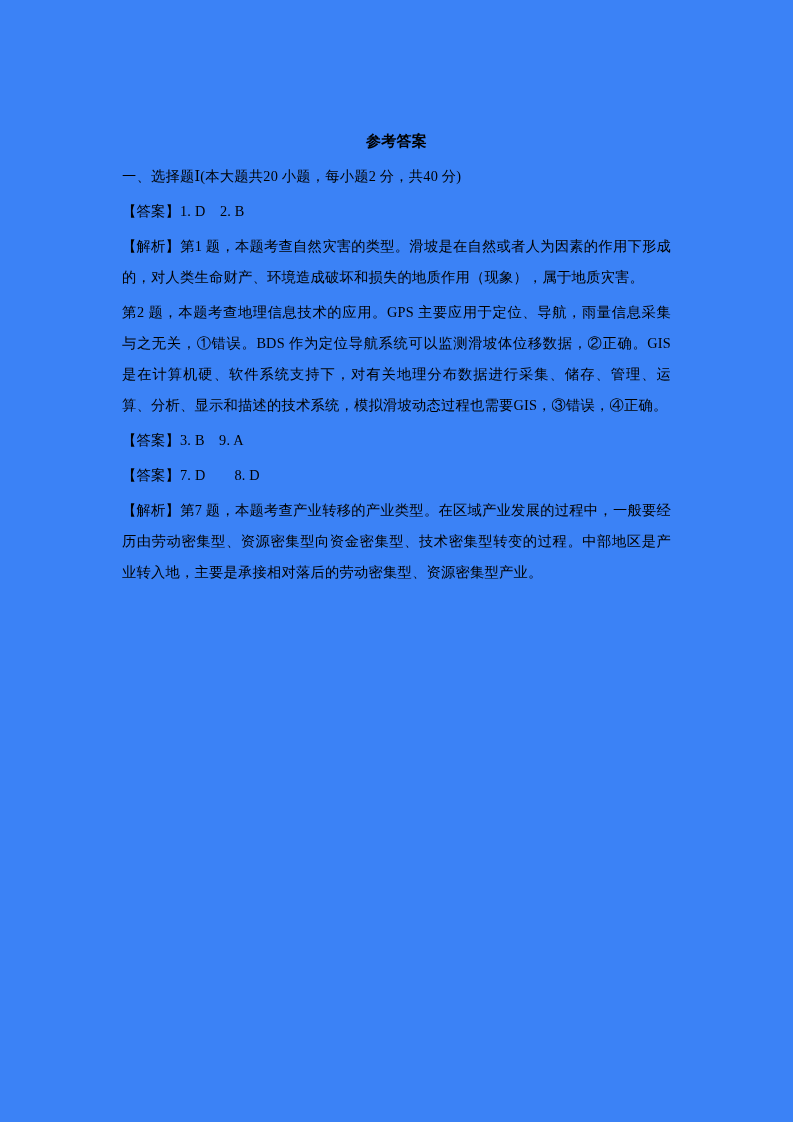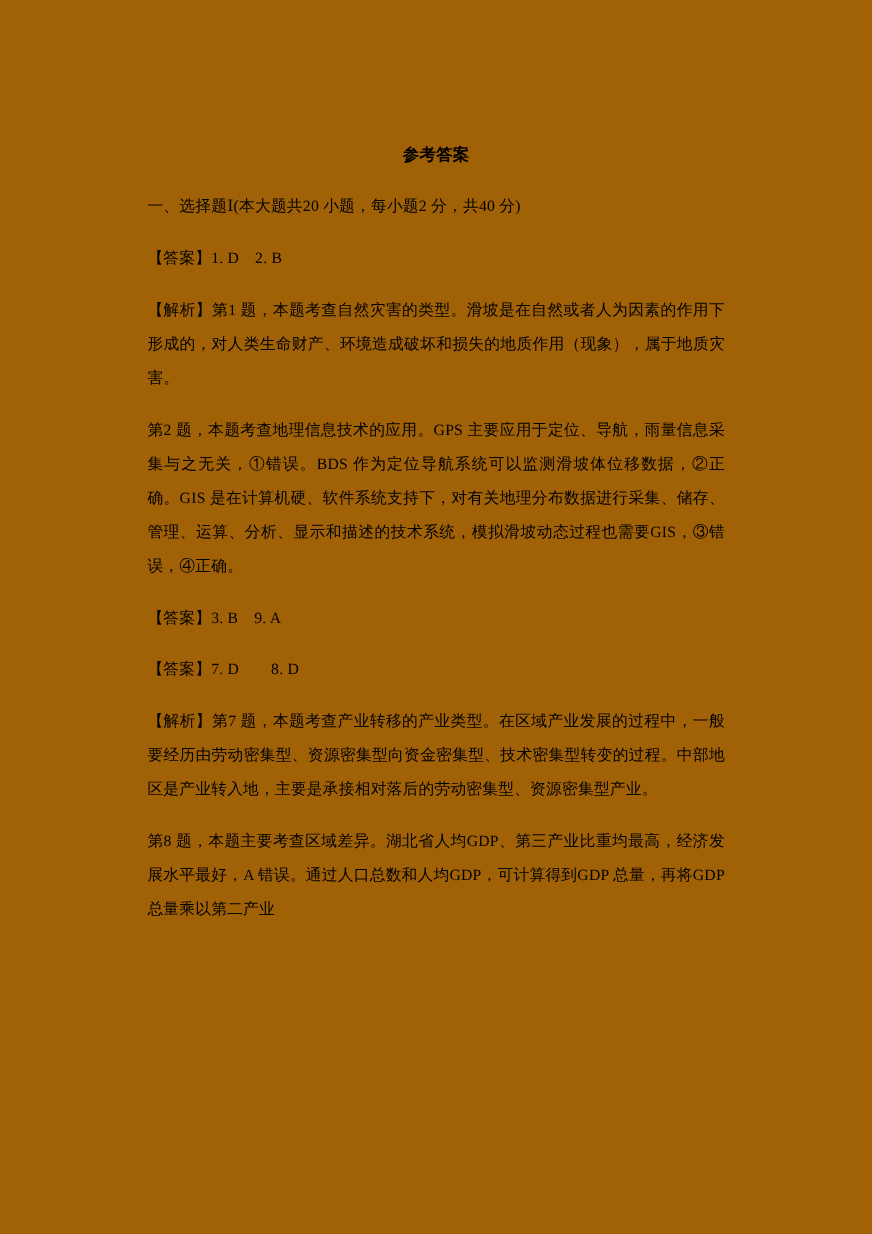--- a/index.html
+++ b/index.html
@@ -4,48 +4,47 @@
 <style>
   html, body {
     margin: 0;
     padding: 0;
     background: #ffffff;
   }
   .page {
     position: relative;
     width: 793px;
     height: 1122px;
-    background: #a16207;
+    background: #3b82f6;
     box-sizing: border-box;
     padding: 126px 118px 0 118px;
     overflow: hidden;
     font-family: "Liberation Serif", "DejaVu Serif", serif;
     color: #000000;
     font-size: 14.3px;
     line-height: 31px;
     letter-spacing: 0.2px;
   }
   .doc-title {
     margin: 0;
     text-align: center;
     font-weight: 700;
     font-size: 15px;
   }
   .para {
-    margin: 16px;
+    margin: 4px;
     text-align: justify;
     word-break: break-all;
   }
 </style>
 </head>
 <body>
 
 <div class="page">
   <p class="doc-title">参考答案</p>
   <p class="para">一、选择题Ⅰ(本大题共20 小题，每小题2 分，共40 分)</p>
   <p class="para">【答案】1. D　2. B</p>
   <p class="para">【解析】第1 题，本题考查自然灾害的类型。滑坡是在自然或者人为因素的作用下形成的，对人类生命财产、环境造成破坏和损失的地质作用（现象），属于地质灾害。</p>
   <p class="para">第2 题，本题考查地理信息技术的应用。GPS 主要应用于定位、导航，雨量信息采集与之无关，①错误。BDS 作为定位导航系统可以监测滑坡体位移数据，②正确。GIS 是在计算机硬、软件系统支持下，对有关地理分布数据进行采集、储存、管理、运算、分析、显示和描述的技术系统，模拟滑坡动态过程也需要GIS，③错误，④正确。</p>
   <p class="para">【答案】3. B　9. A</p>
   <p class="para">【答案】7. D　　8. D</p>
   <p class="para">【解析】第7 题，本题考查产业转移的产业类型。在区域产业发展的过程中，一般要经历由劳动密集型、资源密集型向资金密集型、技术密集型转变的过程。中部地区是产业转入地，主要是承接相对落后的劳动密集型、资源密集型产业。</p>
-  <p class="para">第8 题，本题主要考查区域差异。湖北省人均GDP、第三产业比重均最高，经济发展水平最好，A 错误。通过人口总数和人均GDP，可计算得到GDP 总量，再将GDP 总量乘以第二产业</p>
 </div>
 
 </body></html>

